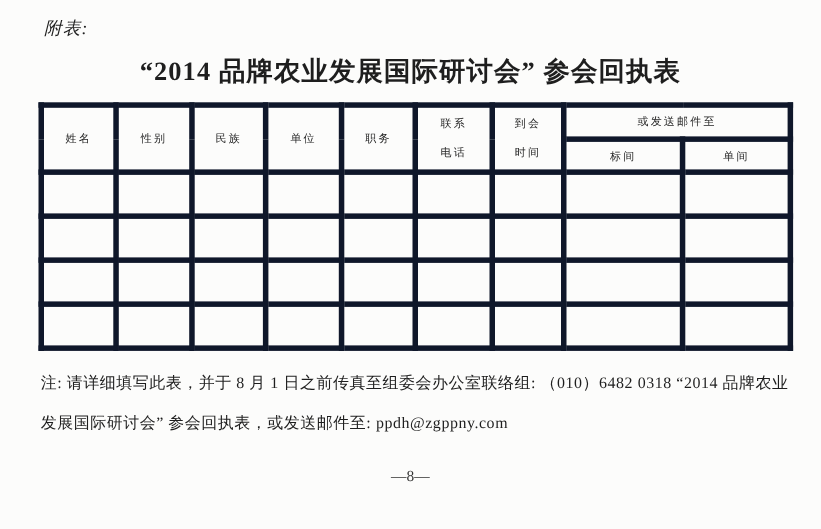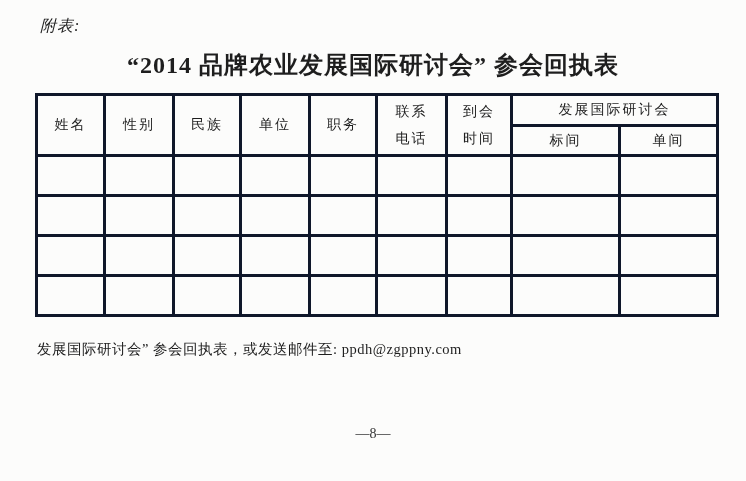--- a/index.html
+++ b/index.html
@@ -40,24 +40,24 @@
   }
   table.form-table {
     position: absolute;
     left: 35px;
     top: 93px;
     width: 681px;
     border-collapse: collapse;
     table-layout: fixed;
   }
   .form-table th, .form-table td {
-    border: 3px solid #0f172a;
+    border: 5px solid #0f172a;
     padding: 0;
     font-weight: normal;
-    font-size: 14px;
+    font-size: 10px;
     text-align: center;
     vertical-align: middle;
     letter-spacing: 2px;
   }
   tr.hdr-top { height: 31px; }
   tr.hdr-bottom { height: 30px; }
   tr.body-row { height: 40px; }
   .two-line div {
     line-height: 27px;
   }
@@ -113,21 +113,21 @@
         <th rowspan="2">单位</th>
         <th rowspan="2">职务</th>
         <th rowspan="2" class="two-line">
           <div>联系</div>
           <div>电话</div>
         </th>
         <th rowspan="2" class="two-line">
           <div>到会</div>
           <div>时间</div>
         </th>
-        <th colspan="2">发展国际研讨会</th>
+        <th colspan="2">或发送邮件至</th>
       </tr>
       <tr class="hdr-bottom">
         <th>标间</th>
         <th>单间</th>
       </tr>
     </thead>
     <tbody>
       <tr class="body-row">
         <td></td>
           <td></td>
@@ -169,18 +169,19 @@
           <td></td>
           <td></td>
           <td></td>
           <td></td>
           <td></td>
       </tr>
     </tbody>
   </table>
 
   <div class="note-block">
+    <p class="note-line">注: 请详细填写此表，并于 8 月 1 日之前传真至组委会办公室联络组: （010）6482 0318  “2014 品牌农业</p>
     <p class="note-line">发展国际研讨会” 参会回执表，或发送邮件至: ppdh@zgppny.com</p>
   </div>
 
   <div class="page-number">—8—</div>
 
 </div>
 
 </body></html>

